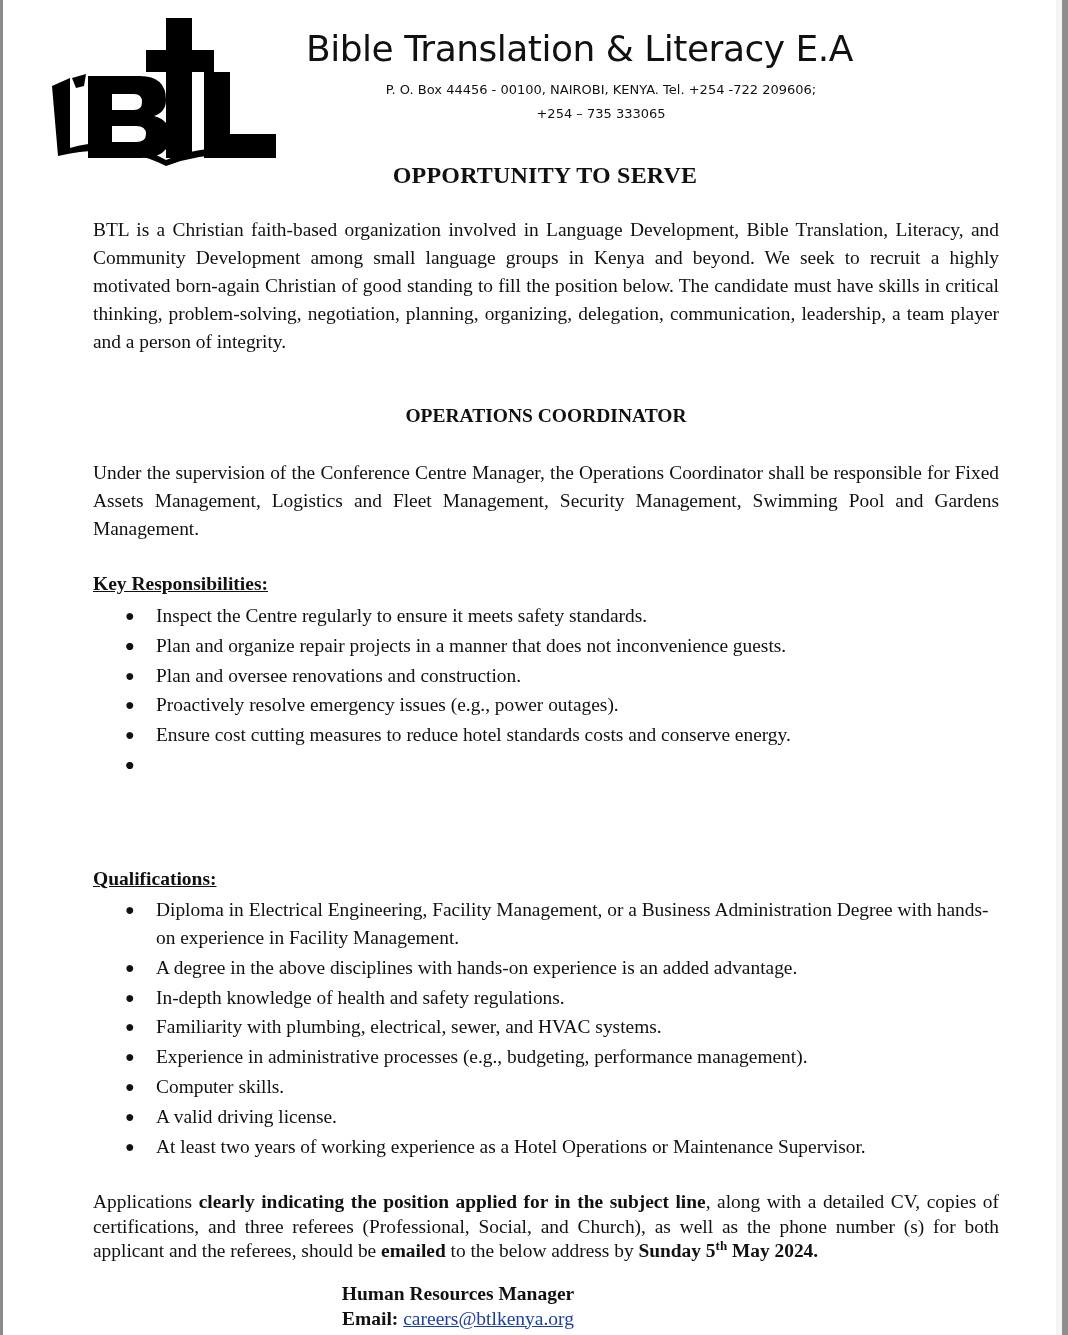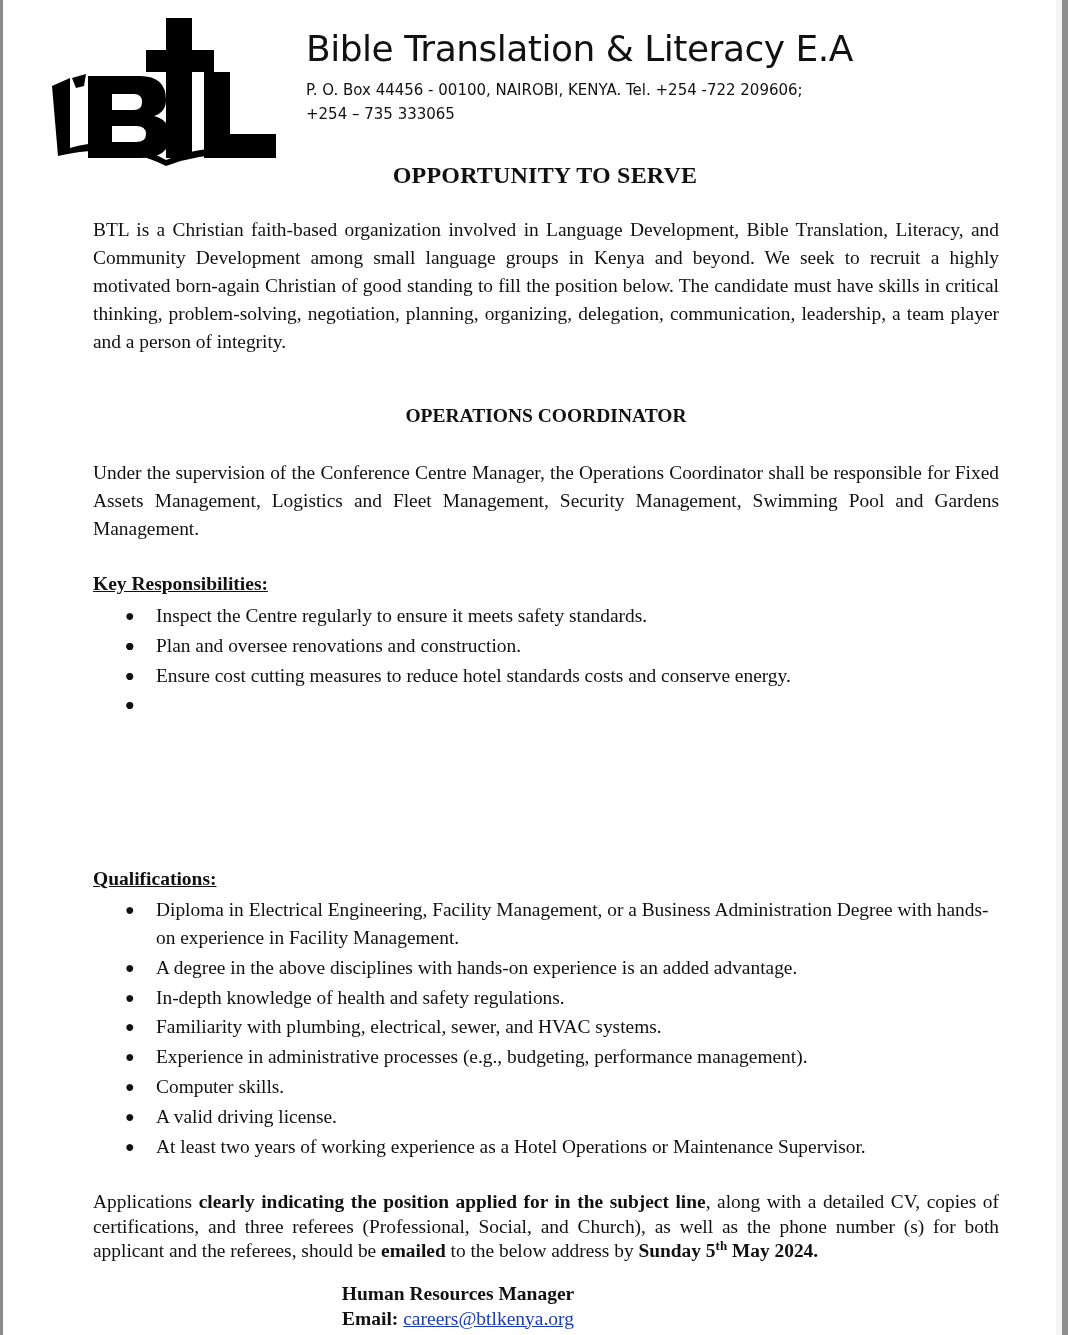--- a/index.html
+++ b/index.html
@@ -3,21 +3,21 @@
 <meta charset="utf-8">
 <style>
   html, body { margin:0; padding:0; }
   body { width:1068px; height:1335px; background:#ffffff; position:relative; overflow:hidden; font-family:"Liberation Serif", serif; color:#111; }
   .edge-left { position:absolute; left:0; top:0; width:3px; height:1335px; background:#8a8a8a; }
   .edge-right { position:absolute; right:0; top:0; width:6px; height:1335px; background:#8e8e8e; }
   .edge-right-inner { position:absolute; right:6px; top:0; width:6px; height:1335px; background:#f4f4f4; }
 
   .logo { position:absolute; left:48px; top:16px; width:232px; height:150px; }
   .org-name { position:absolute; left:306px; top:28px; font-family:"DejaVu Sans", sans-serif; font-size:36px; letter-spacing:-0.5px; color:#111; white-space:nowrap; }
-  .org-addr { position:absolute; left:306px; top:78px; width:590px; font-family:"DejaVu Sans", sans-serif; font-size:15px; line-height:24px; text-align:left; color:#111; }
+  .org-addr { position:absolute; left:306px; top:78px; width:590px; font-family:"DejaVu Sans", sans-serif; font-size:13px; line-height:24px; text-align:center; color:#111; }
   .org-addr div { white-space:nowrap; }
 
   .title { position:absolute; left:0; width:1090px; top:162px; text-align:center; font-weight:bold; font-size:24px; letter-spacing:0.2px; }
   .para { position:absolute; left:93px; width:906px; font-size:19.4px; line-height:28px; text-align:justify; }
   .intro { top:216px; }
   .position { position:absolute; left:0; width:1092px; top:405px; text-align:center; font-weight:bold; font-size:19.5px; }
   .summary { top:459px; }
 
   .sec-head { position:absolute; left:93px; font-weight:bold; font-size:19.5px; text-decoration:underline; }
   ul.blist { position:absolute; left:93px; width:910px; margin:0; padding:0; list-style:none; font-size:19.4px; }
@@ -65,23 +65,23 @@
 <div class="para intro">BTL is a Christian faith-based organization involved in Language Development, Bible Translation, Literacy, and Community Development among small language groups in Kenya and beyond. We seek to recruit a highly motivated born-again Christian of good standing to fill the position below. The candidate must have skills in critical thinking, problem-solving, negotiation, planning, organizing, delegation, communication, leadership, a team player and a person of integrity.</div>
 
 <div class="position">OPERATIONS COORDINATOR</div>
 
 <div class="para summary">Under the supervision of the Conference Centre Manager, the Operations Coordinator shall be  responsible for Fixed Assets Management, Logistics and Fleet Management, Security Management, Swimming Pool and Gardens Management.</div>
 
 <div class="sec-head" style="top:573px;">Key Responsibilities:</div>
 <ul class="blist resp">
   <li><span class="dot">●</span><span>Inspect the Centre regularly to ensure it meets safety standards.</span></li>
   <li><span class="dot">●</span></li>
-  <li><span class="dot">●</span></li>
+  <li><span class="dot">●</span><span>Plan and organize repair projects in a manner that does not inconvenience guests.</span></li>
   <li><span class="dot">●</span><span>Plan and oversee renovations and construction.</span></li>
-  <li><span class="dot">●</span></li>
+  <li><span class="dot">●</span><span>Proactively resolve emergency issues (e.g., power outages).</span></li>
   <li><span class="dot">●</span><span>Ensure cost cutting measures to reduce hotel standards costs and conserve energy.</span></li>
   <li><span class="dot">●</span></li>
   <li><span class="dot">●</span></li>
 </ul>
 
 <div class="sec-head" style="top:868px;">Qualifications:</div>
 <ul class="blist qual">
   <li><span class="dot">●</span><span>Diploma in Electrical Engineering, Facility Management, or a Business Administration Degree with hands-on experience in Facility Management.</span></li>
   <li><span class="dot">●</span><span>A degree in the above disciplines with hands-on experience is an added advantage.</span></li>
   <li><span class="dot">●</span><span>In-depth knowledge of health and safety regulations.</span></li>

